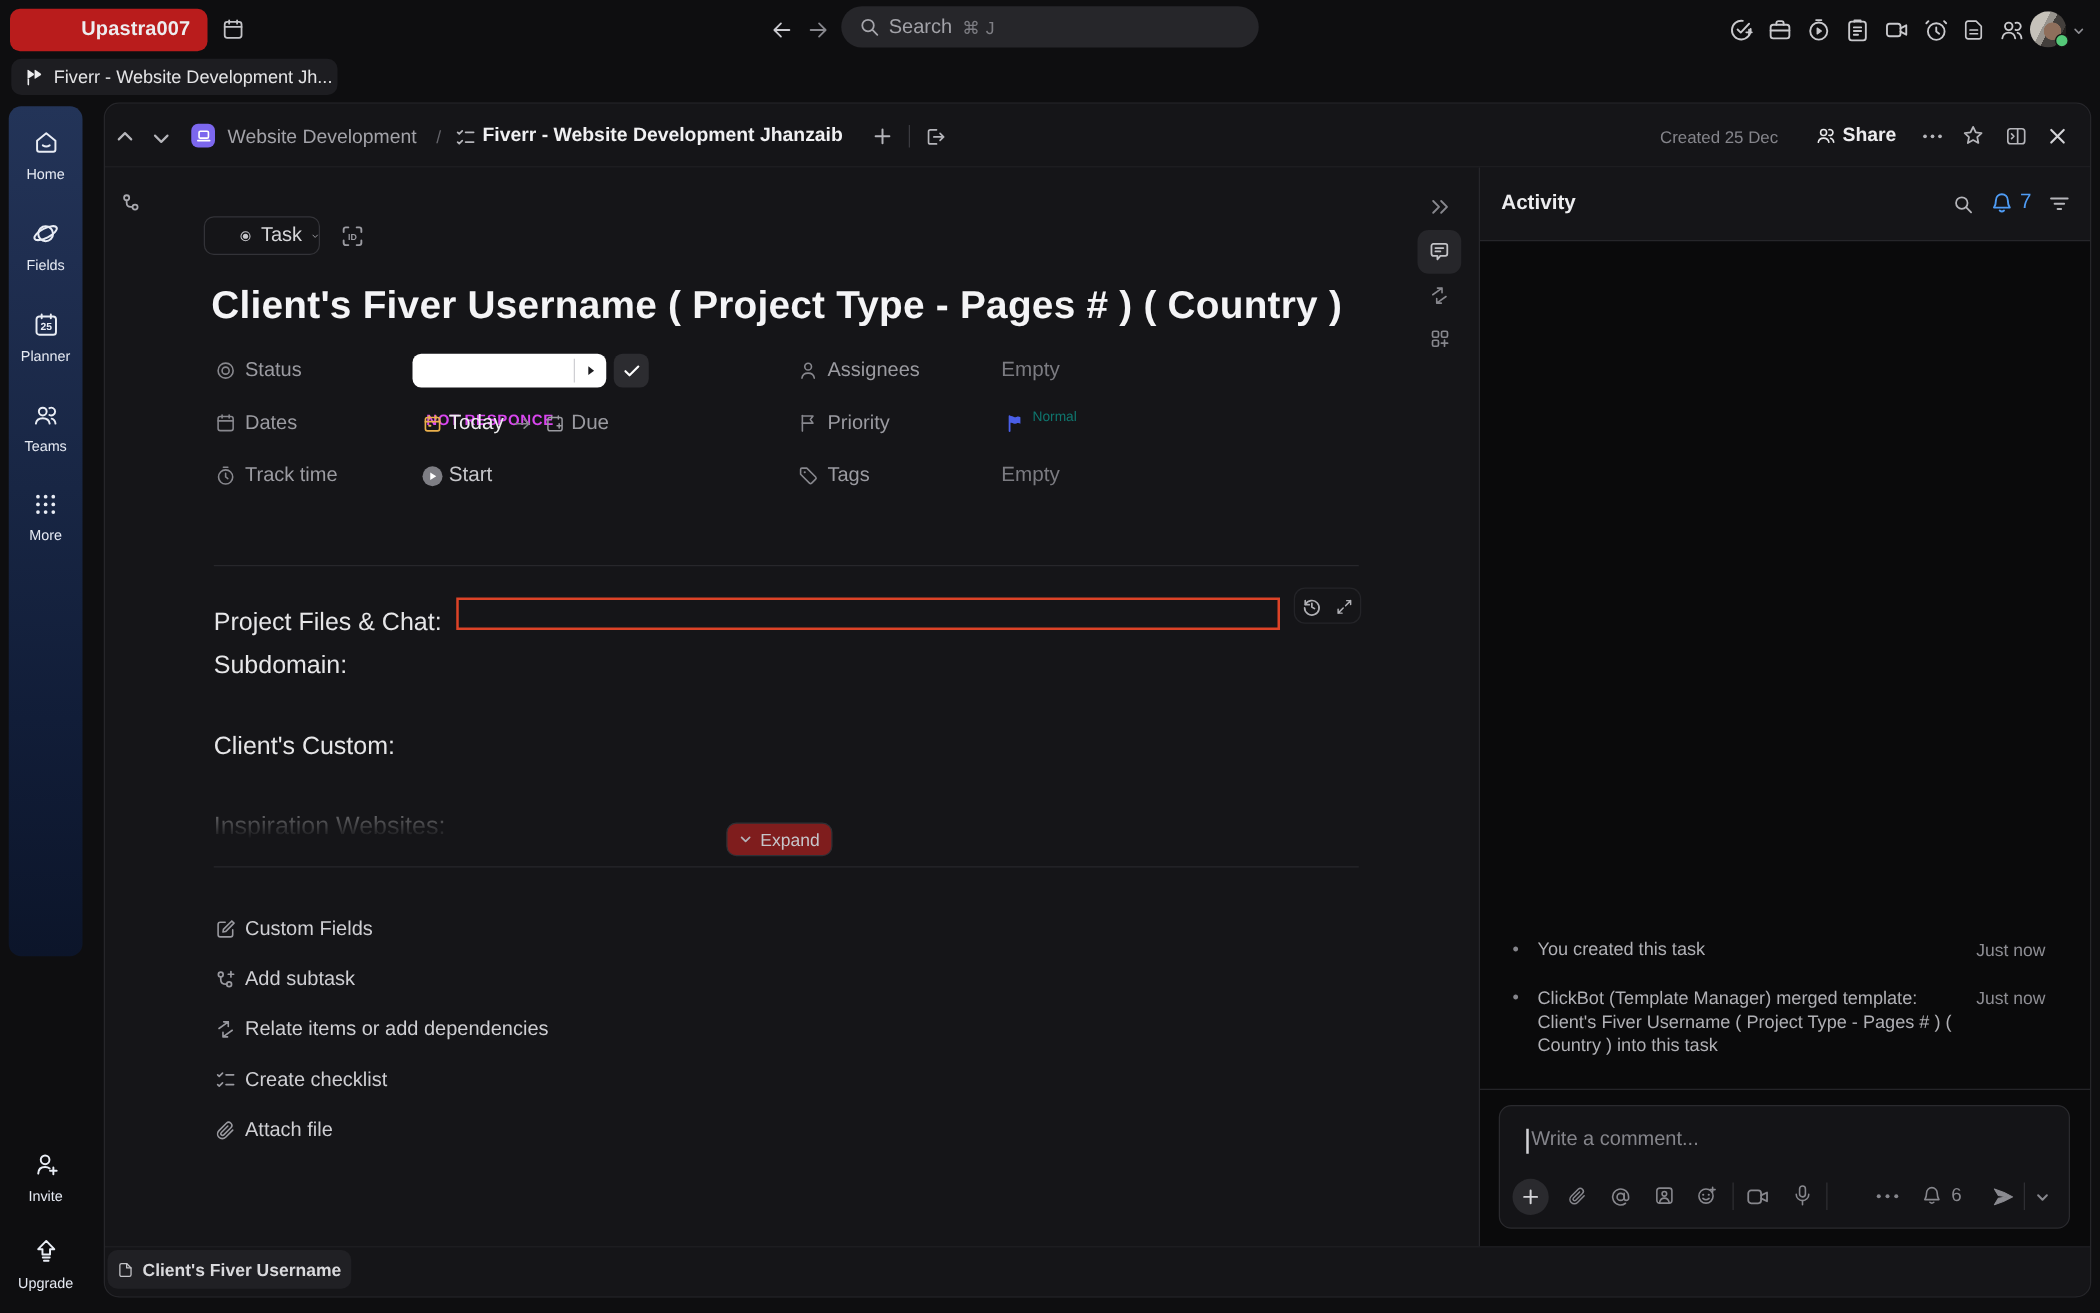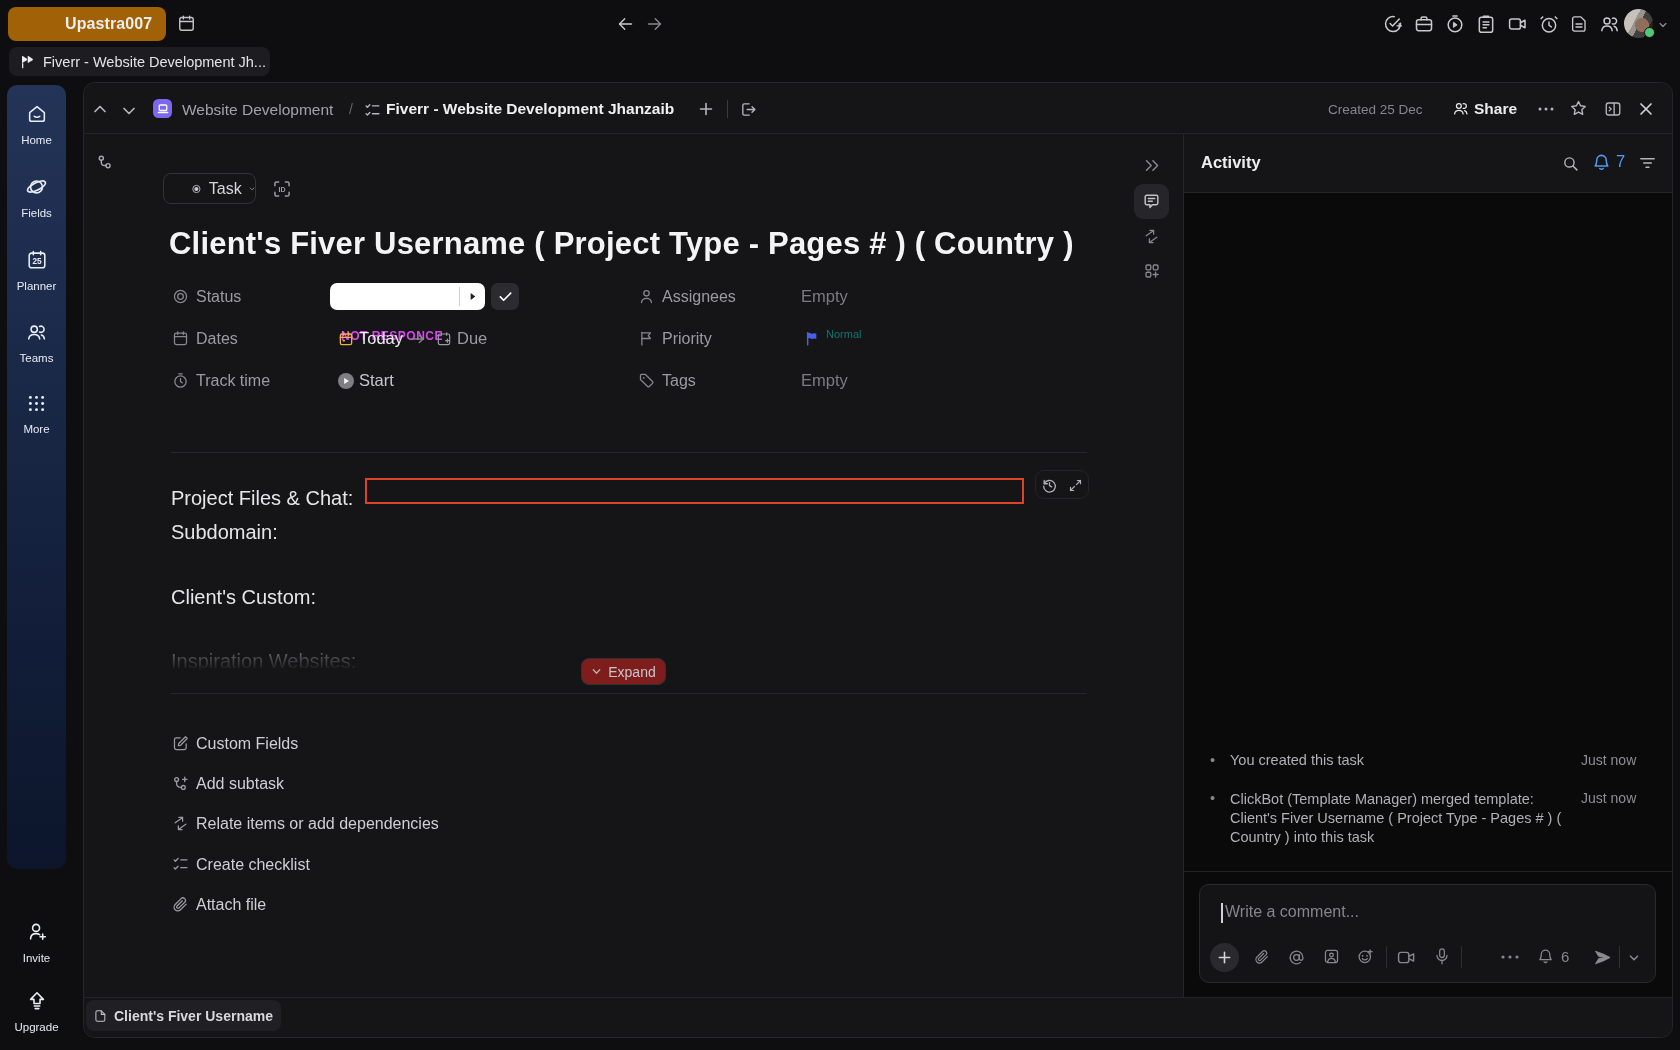--- a/index.html
+++ b/index.html
@@ -2,21 +2,21 @@
 <html><head>
 <meta charset="utf-8">
 <style>
   * { margin:0; padding:0; box-sizing:border-box; }
   html,body { width:1680px; height:1050px; background:#0a0a0c; overflow:hidden; }
   body { font-family:"Liberation Sans", sans-serif; -webkit-font-smoothing:antialiased; }
   #page { position:relative; width:1680px; height:1050px; background:#0e0e10; }
   .abs { position:absolute; }
   
   #topbar { left:0; top:0; width:1680px; height:48px; background:#0e0e10; }
-  #wspill { left:8px; top:7px; width:158px; height:34px; border-radius:8px; background:#a16207; display:flex; align-items:center;gap:40px; }
+  #wspill { left:8px; top:7px; width:158px; height:34px; border-radius:8px; background:#b91c1c; display:flex; align-items:center;gap:40px; }
   #wslogo { width:22px; height:22px; margin-left:8px; border-radius:6px; background:#060608; position:relative; overflow:hidden;}
   #wsname { color:#ededef; font-size:16px; font-weight:700; margin-left:9px; letter-spacing:.1px;}
   
   .lbl { color:#9b9ba1; font-size:16px; }
   .sbitem { position:absolute; left:0; width:59px; display:flex; flex-direction:column; align-items:center; }
   .sbitem span { color:#e6eaf3; font-size:11.5px; margin-top:9px; }
   .act { font-size:16px; color:#cfcfd3; }
 </style>
 </head>
 <body>
@@ -43,20 +43,28 @@
 
   <svg class="abs" style="left:616px;top:15px" width="19" height="18" viewBox="0 0 24 24" fill="none" stroke="#cbcbd0" stroke-width="1.9" stroke-linecap="round" stroke-linejoin="round">
       <path d="M20 12 H4.5"></path>
       <path d="M11 5 L4 12 L11 19"></path>
     </svg>
   <svg class="abs" style="left:645px;top:15px" width="19" height="18" viewBox="0 0 24 24" fill="none" stroke="#87878d" stroke-width="1.9" stroke-linecap="round" stroke-linejoin="round">
       <path d="M4 12 H19.5"></path>
       <path d="M13 5 L20 12 L13 19"></path>
     </svg>
 
+  <div class="abs" style="left:673px;top:5px;width:334px;height:33px;border-radius:17px;background:#26262a;display:flex;align-items:center;">
+    <svg style="margin-left:14px" width="17" height="17" viewBox="0 0 24 24" fill="none" stroke="#a5a5ab" stroke-width="2" stroke-linecap="round">
+        <circle cx="10.5" cy="10.5" r="6.5"></circle>
+        <path d="M15.5 15.5 L21 21"></path>
+      </svg>
+    <span style="color:#a2a2a8;font-size:16px;margin-left:7px;">Search</span>
+    <span style="color:#7e7e84;font-size:14px;margin-left:8px;letter-spacing:1px;">⌘ J</span>
+  </div>
 
   <div class="abs" id="topicons" style="left:1383px;top:14px;display:flex;gap:11px;align-items:center;">
     <svg width="20" height="20" viewBox="0 0 24 24" fill="none" stroke="#c9c9cd" stroke-width="1.8" stroke-linecap="round" stroke-linejoin="round">
         <path d="M21 11 A9 9 0 1 1 13.5 3.2"></path>
         <path d="M8.5 11.5 L11.5 14.5 L19.5 6"></path>
         <path d="M19.5 11.5 V17 M16.8 14.2 H22.2" stroke-width="1.6"></path>
       </svg>
     <svg width="20" height="20" viewBox="0 0 24 24" fill="none" stroke="#c9c9cd" stroke-width="1.8" stroke-linecap="round" stroke-linejoin="round">
         <rect x="3" y="7" width="18" height="13" rx="2.5"></rect>
         <path d="M8.5 7 V5.5 A2 2 0 0 1 10.5 3.5 H13.5 A2 2 0 0 1 15.5 5.5 V7"></path>
@@ -101,21 +109,21 @@
 
   <div class="abs" style="left:9px;top:47px;width:261px;height:29px;border-radius:8px;background:#1d1d21;display:flex;align-items:center;">
     <svg style="margin-left:10px" width="16" height="16" viewBox="0 0 24 24" fill="#ededef">
         <path d="M4.5 3.6 Q4.5 2.4 5.6 3.1 L11.8 7.2 Q13 8.2 11.8 9.2 L5.6 13.3 Q4.5 14 4.5 12.8 Z"></path>
         <path d="M13 3.6 Q13 2.4 14.1 3.1 L20.3 7.2 Q21.5 8.2 20.3 9.2 L14.1 13.3 Q13 14 13 12.8 Z"></path>
         <path d="M5.5 14.5 V20.5" stroke="#ededef" stroke-width="1.9" stroke-linecap="round"></path>
       </svg>
     <span style="color:#e4e4e6;font-size:14.5px;margin-left:8px;">Fiverr - Website Development Jh...</span>
   </div>
 
-  <div class="abs" id="sidebar" style="left:7px;top:85px;width:59px;height:784px;border-radius:10px;background:linear-gradient(180deg,#233458 0%,#1f2e50 18%,#182644 45%,#111d38 72%,#0c152a 100%);">
+  <div class="abs" id="sidebar" style="left:7px;top:85px;width:59px;height:680px;border-radius:10px;background:linear-gradient(180deg,#233458 0%,#1f2e50 18%,#182644 45%,#111d38 72%,#0c152a 100%);">
     <div class="sbitem" style="top:18px">
       <svg width="22" height="22" viewBox="0 0 24 24" fill="none" stroke="#e9edf5" stroke-width="1.7" stroke-linecap="round" stroke-linejoin="round">
           <path d="M4 10.5 L12 4 L20 10.5 V18 A2 2 0 0 1 18 20 H6 A2 2 0 0 1 4 18 Z"></path>
           <path d="M9 14.5 Q12 16.5 15 14.5"></path>
         </svg>
       <span>Home</span>
     </div>
     <div class="sbitem" style="top:90px">
       <svg width="23" height="23" viewBox="0 0 24 24" fill="none" stroke="#e9edf5" stroke-width="1.7" stroke-linecap="round" stroke-linejoin="round">
           <circle cx="12" cy="12.5" r="6.2"></circle>

